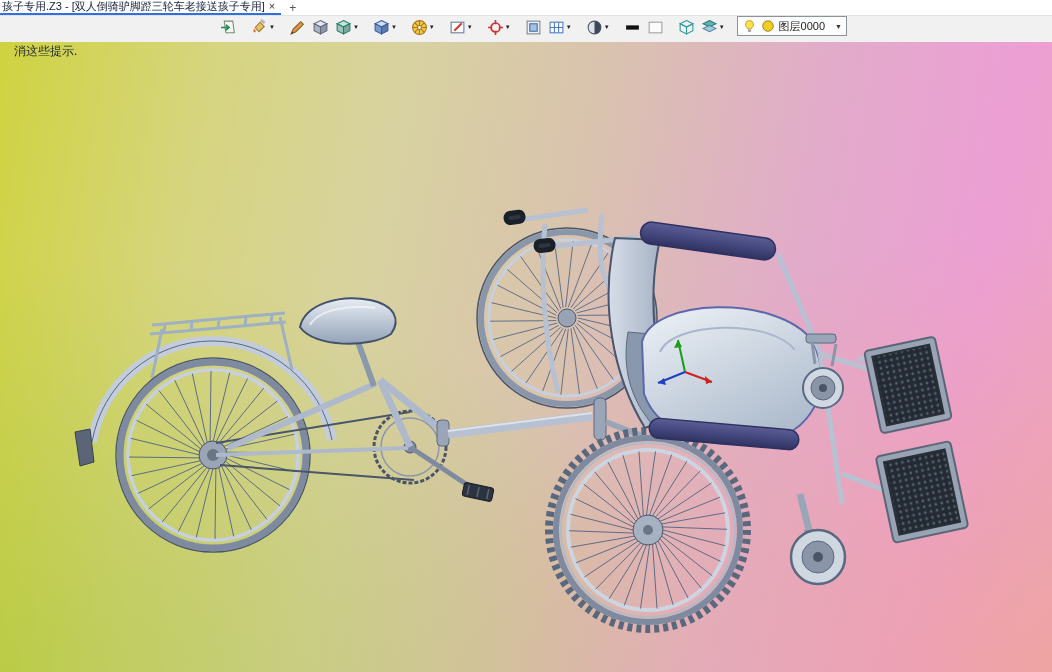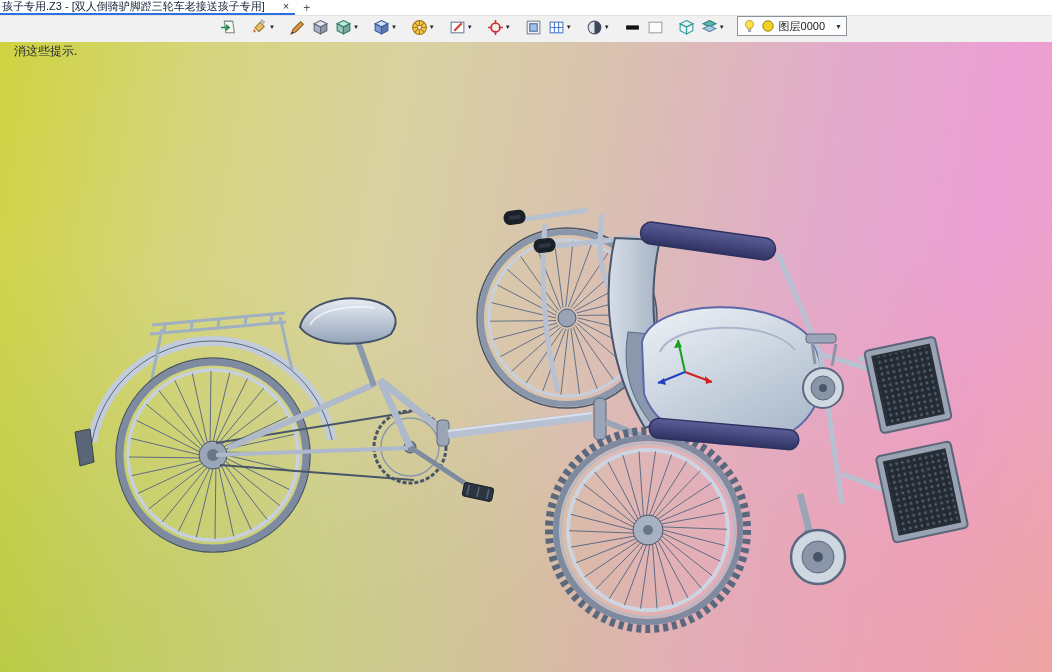--- a/index.html
+++ b/index.html
@@ -2,21 +2,21 @@
 <html><head>
 <meta charset="utf-8">
 <style>
   * { margin:0; padding:0; box-sizing:border-box; }
   html,body { width:1052px; height:672px; overflow:hidden;
     font-family:"Liberation Sans", sans-serif; background:#e8e8e8; }
 
   
   .tabbar { height:16px; background:#ffffff; display:flex; align-items:stretch;
     border-bottom:1px solid #e2e2e2; }
-  .tab { display:flex; align-items:center; gap:18px; padding:0 6px 0 2px;
+  .tab { display:flex; align-items:center; gap:4px; padding:0 6px 0 2px;
     border-bottom:2px solid #2f6fe4; max-width:330px; }
   .tab-title { font-size:11px; color:#16213a; white-space:nowrap; overflow:hidden; }
   .tab-close { font-size:11px; color:#333; cursor:pointer; line-height:1; }
   .newtab { font-size:12px; color:#555; padding:0 8px; display:flex; align-items:center; }
 
   
   .toolbar { height:42px; background:#f1f1f1; display:flex; align-items:flex-start;
     padding-left:218px; gap:2px; border-bottom:1px solid #d6d6d6; }
   .tbtn { height:22px; display:flex; align-items:center; padding:0 2px; border-radius:2px; }
   .tbtn svg { display:block; }

